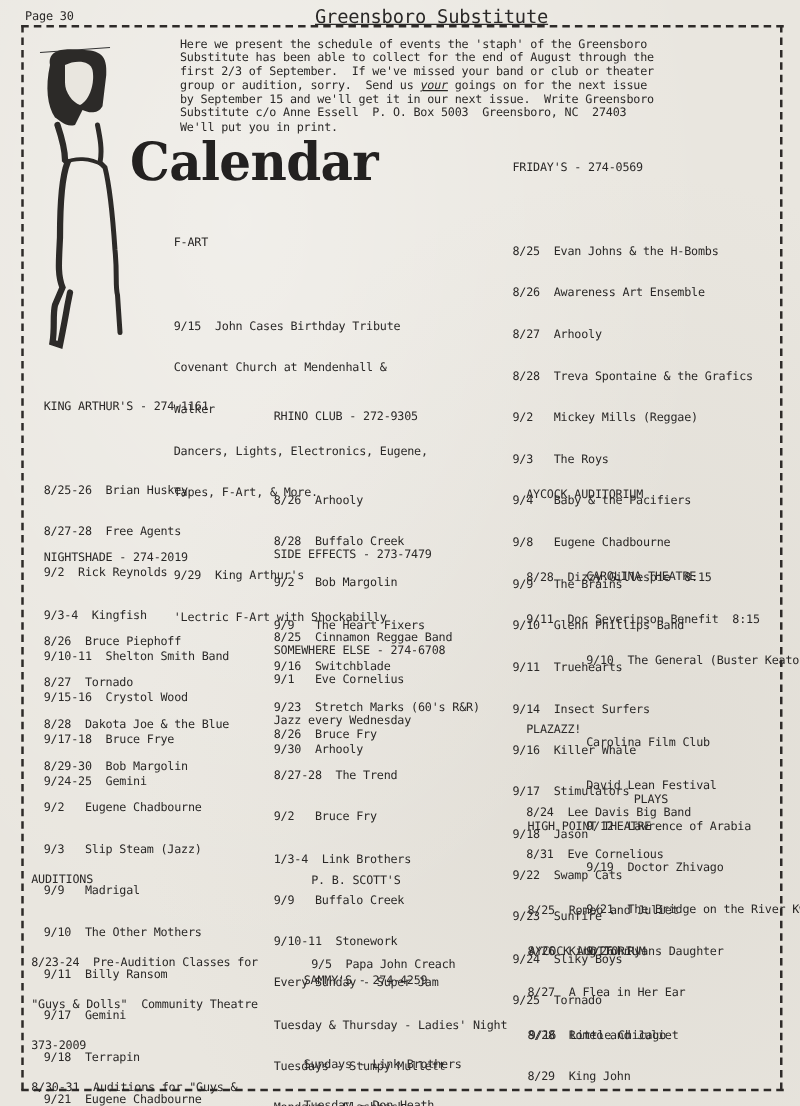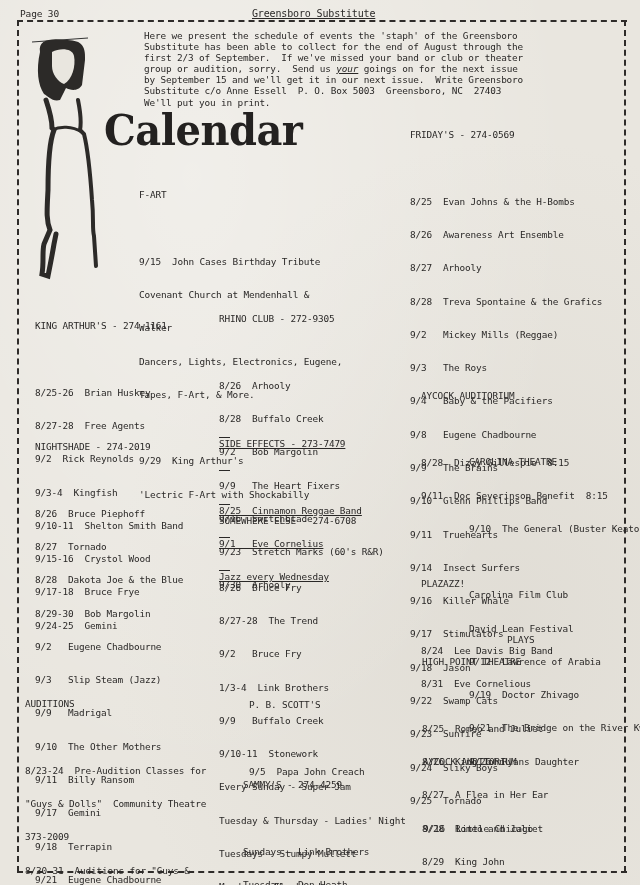--- a/index.html
+++ b/index.html
@@ -8,21 +8,21 @@
       background: #e9e6df;
       background-image:
         radial-gradient(ellipse at 30% 20%, rgba(255,255,255,0.35), transparent 60%),
         radial-gradient(ellipse at 80% 70%, rgba(200,195,185,0.25), transparent 55%);
       color: #2a2827;
       font-family: "DejaVu Sans Mono", "Liberation Mono", monospace;
     }
     .mono { font-family: "DejaVu Sans Mono", "Liberation Mono", monospace; font-size: 9.4px; line-height: 11.1px; letter-spacing: -0.15px; white-space: pre; }
     .page-header { position: absolute; top: 6px; left: 0; width: 640px; height: 14px; }
     .page-num { position: absolute; left: 20px; top: 2px; font-size: 9.5px; }
-    .paper-title { position: absolute; left: 252px; top: 2px; font-size: 10px; text-decoration: underline; }
+    .paper-title { position: absolute; left: 252px; top: 2px; font-size: 15px; text-decoration: underline; }
     
     .border-top, .border-bottom { position: absolute; left: 17px; width: 610px; height: 0; border-top: 2px dashed #2e2b29; }
     .border-top { top: 20px; }
     .border-bottom { top: 871px; }
     .border-left, .border-right { position: absolute; top: 20px; height: 852px; width: 0; border-left: 2px dashed #2e2b29; }
     .border-left { left: 17px; }
     .border-right { left: 624px; }
     .intro { position: absolute; left: 144px; top: 30px; }
     .intro u { text-decoration: underline; font-style: italic; }
     .calendar-title {
@@ -122,33 +122,33 @@
   <span class="row">373-2009</span>
   <span class="row">8/30-31  Auditions for "Guys &amp;</span>
   
   
   
   
   
   
 </div>
 
-<div class="section mono" style="left:219px; top:291px;">
+<div class="section mono" style="left:219px; top:306px;">
   <span class="hdr">RHINO CLUB - 272-9305</span>
   <span class="gap"></span>
   <span class="row">8/26  Arhooly</span>
   <span class="row">8/28  Buffalo Creek</span>
   <span class="row">9/2   Bob Margolin</span>
   <span class="row">9/9   The Heart Fixers</span>
   <span class="row">9/16  Switchblade</span>
   <span class="row">9/23  Stretch Marks (60's R&amp;R)</span>
   <span class="row">9/30  Arhooly</span>
 </div>
 
-<div class="section mono" style="left:219px; top:416px;text-decoration:underline;">
+<div class="section mono" style="left:219px; top:416px;">
   <span class="hdr">SIDE EFFECTS - 273-7479</span>
   <span class="gap"></span>
   <span class="row">8/25  Cinnamon Reggae Band</span>
   <span class="row">9/1   Eve Cornelius</span>
   <span class="row">Jazz every Wednesday</span>
 </div>
 
 <div class="section mono" style="left:219px; top:493px;">
   <span class="hdr">SOMEWHERE ELSE - 274-6708</span>
   <span class="gap"></span>

